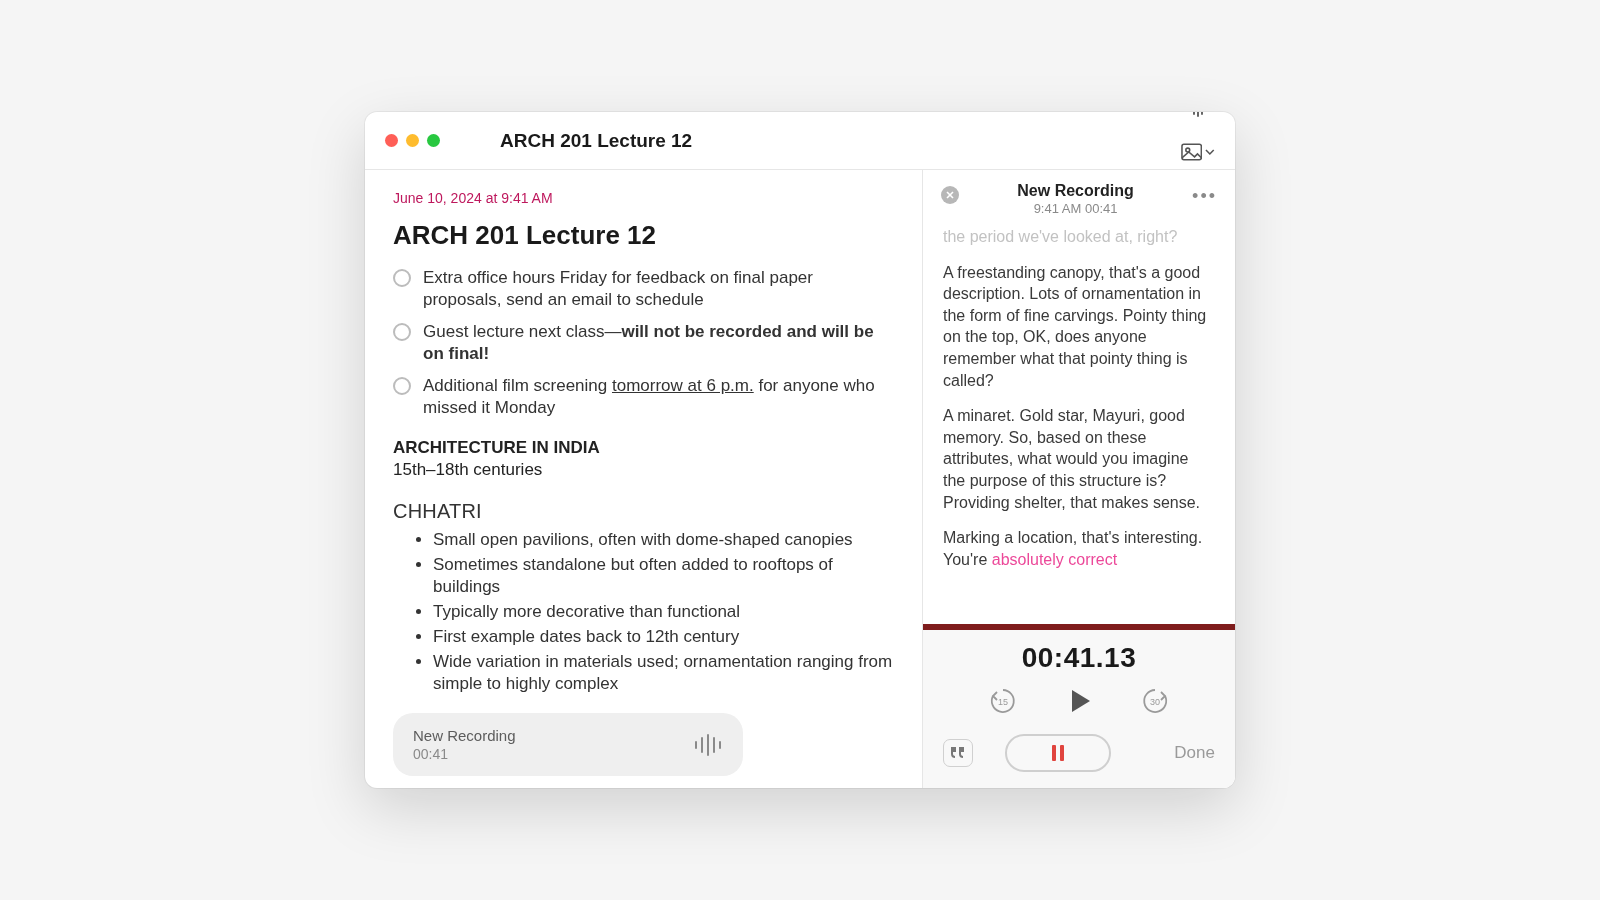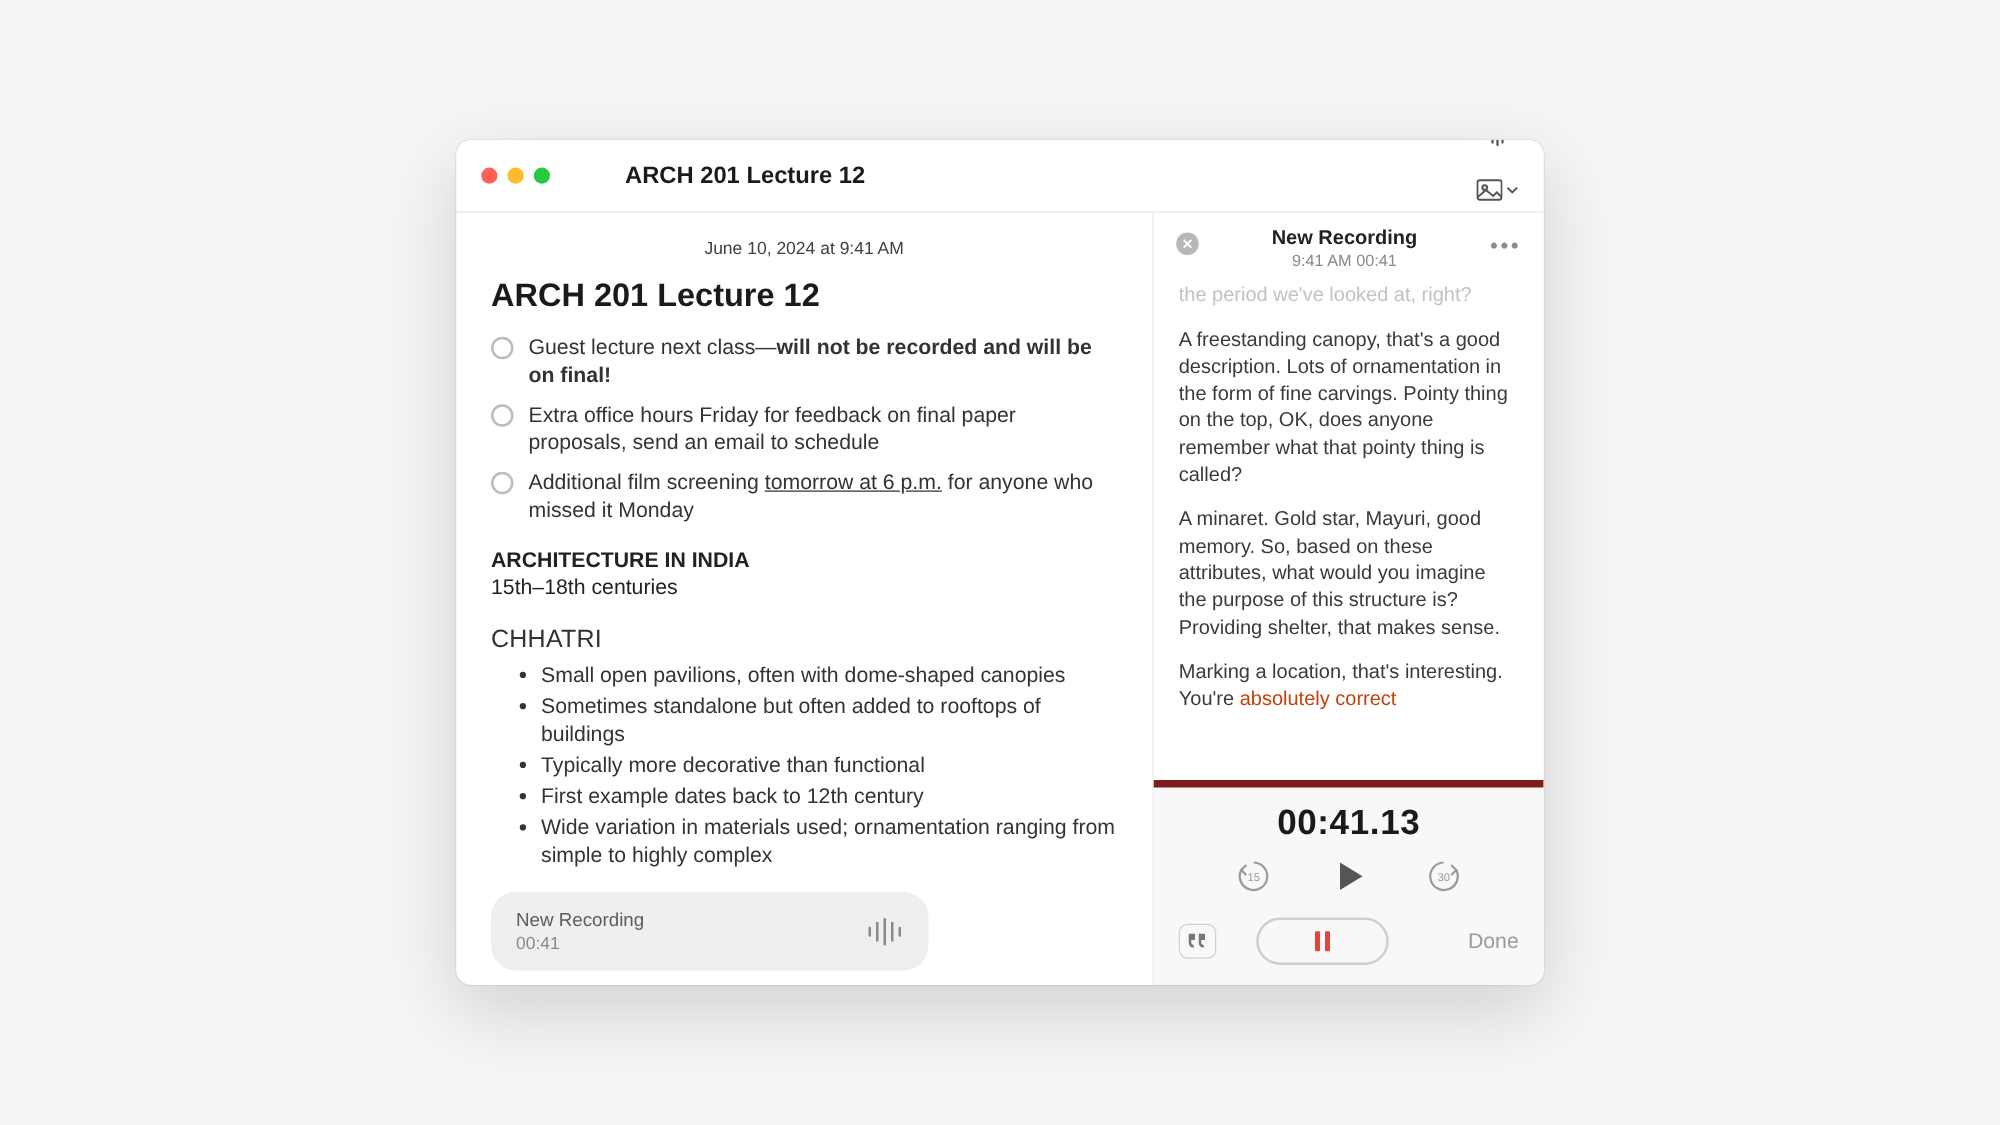--- a/index.html
+++ b/index.html
@@ -27,21 +27,21 @@
   .traffic { display: flex; gap: 8px; }
   .traffic span { width: 13px; height: 13px; border-radius: 50%; display:block; }
   .tl-close { background:#ff5f57; }
   .tl-min   { background:#febc2e; }
   .tl-max   { background:#28c840; }
   .win-title { font-weight: 700; font-size: 19px; color:#1a1a1a; margin-left: 48px; }
   .toolbar { margin-left: auto; display:flex; gap: 22px; align-items:center; color:#555;flex-direction:column; }
   .toolbar .tb { width:22px; height:22px; display:flex; align-items:center; justify-content:center; cursor:pointer; font-size:18px; color:#444;}
   .body { flex:1; display:flex; overflow:hidden; }
   .note { flex:1; padding: 16px 28px 22px 28px; overflow:auto; border-right:1px solid #e6e6e6; }
-  .timestamp { text-align:center; color:#404040; font-size:14px; margin:4px 0 14px;}
+  .timestamp { color:#be185d; font-size:14px; margin:4px 0 14px;}
   .note h1 { font-size:26px; font-weight:800; color:#1a1a1a; margin-bottom:16px;}
   .check-item { display:flex; gap:12px; margin-bottom:10px; font-size:17px; color:#333; line-height:1.3;}
   .check-circle { width:18px; height:18px; border:2px solid #bcbcbc; border-radius:50%; flex-shrink:0; margin-top:2px;}
   .section { font-weight:700; font-size:17px; color:#222; margin-top:18px;}
   .subsection { font-weight:400; font-size:17px; color:#222; margin-top:2px;}
   .label { font-size:20px; color:#333; margin-top:20px; letter-spacing:.2px;}
   ul.bullets { list-style: disc; padding-left: 40px; margin-top:6px; font-size:17px; color:#333;}
   ul.bullets li { margin-bottom:3px; line-height:1.3;}
   .rec-chip {
     margin-top:18px; width: 350px; background:#efefef; border-radius:20px;
@@ -53,21 +53,21 @@
   .panel { width: 312px; display:flex; flex-direction:column; background:#fff;}
   .phead { padding:12px 18px 4px 18px; display:flex; align-items:flex-start; gap:10px;}
   .close-circ { width:18px;height:18px;border-radius:50%;background:#b7b7b7;display:flex;align-items:center;justify-content:center;color:#fff;font-size:11px;cursor:pointer; margin-top:4px;}
   .phead .ptitles { flex:1; text-align:center;}
   .phead .ptitle { font-weight:700; font-size:16px; color:#222;}
   .phead .psub { font-size:13px; color:#8a8a8a; margin-top:1px;}
   .pmore { color:#8a8a8a; font-size:18px; cursor:pointer; letter-spacing:2px; margin-top:4px;}
   .transcript { padding: 6px 20px 12px 20px; font-size:16px; color:#3a3a3a; line-height:1.35; overflow:hidden; flex:1;}
   .transcript .faded { color:#c2c2c2; margin-bottom:14px; white-space:nowrap; overflow:hidden;}
   .transcript p { margin-bottom:14px;}
-  .hl { color:#c2410c;}
+  .hl { color:#ec4899;}
   .controls { border-top:6px solid #7f1d1d; background:#f8f8f8; padding:12px 20px 16px 20px;}
   .timer { text-align:center; font-size:28px; font-weight:800; color:#1a1a1a; letter-spacing:.5px;}
   .crow { display:flex; justify-content:center; gap:46px; margin-top:12px; align-items:center; color:#000000;}
   .cbtn { width:30px; height:30px; display:flex; align-items:center; justify-content:center; cursor:pointer;}
   .play { width:0;height:0;border-left:18px solid #555;border-top:11px solid transparent;border-bottom:11px solid transparent; margin-left:4px;}
   .crow2 { display:flex; align-items:center; margin-top:18px; gap:0;}
   .quote { width:30px;height:28px;border:1px solid #d0d0d0;border-radius:7px;display:flex;align-items:center;justify-content:center;color:#777;font-size:13px;cursor:pointer;}
   .pause-pill{ flex-shrink:0; margin:0 auto; width:106px;height:38px;border:2px solid #cfcfcf;border-radius:20px;display:flex;align-items:center;justify-content:center;cursor:pointer;}
   .pause-pill .bars{display:flex;gap:4px;}
   .pause-pill .bars span{width:4px;height:16px;background:#e0443e;border-radius:1px;}
@@ -155,25 +155,25 @@
   </div>
 
   <div class="body">
 
     <div class="note">
       <div class="timestamp">June 10, 2024 at 9:41 AM</div>
       <h1>ARCH 201 Lecture 12</h1>
 
       <div class="check-item">
         <div class="check-circle"></div>
-        <div><span>Guest lecture next class—</span><span class="bold">will not be recorded and will be on final!</span></div>
+        <div>Extra office hours Friday for feedback on final paper proposals, send an email to schedule</div>
       </div>
       <div class="check-item">
         <div class="check-circle"></div>
-        <div>Extra office hours Friday for feedback on final paper proposals, send an email to schedule</div>
+        <div><span>Guest lecture next class—</span><span class="bold">will not be recorded and will be on final!</span></div>
       </div>
       <div class="check-item">
         <div class="check-circle"></div>
         <div><span>Additional film screening </span><span class="underline">tomorrow at 6 p.m.</span><span> for anyone who missed it Monday</span></div>
       </div>
 
       <div class="section">ARCHITECTURE IN INDIA</div>
       <div class="subsection">15th–18th centuries</div>
 
       <div class="label">CHHATRI</div>

